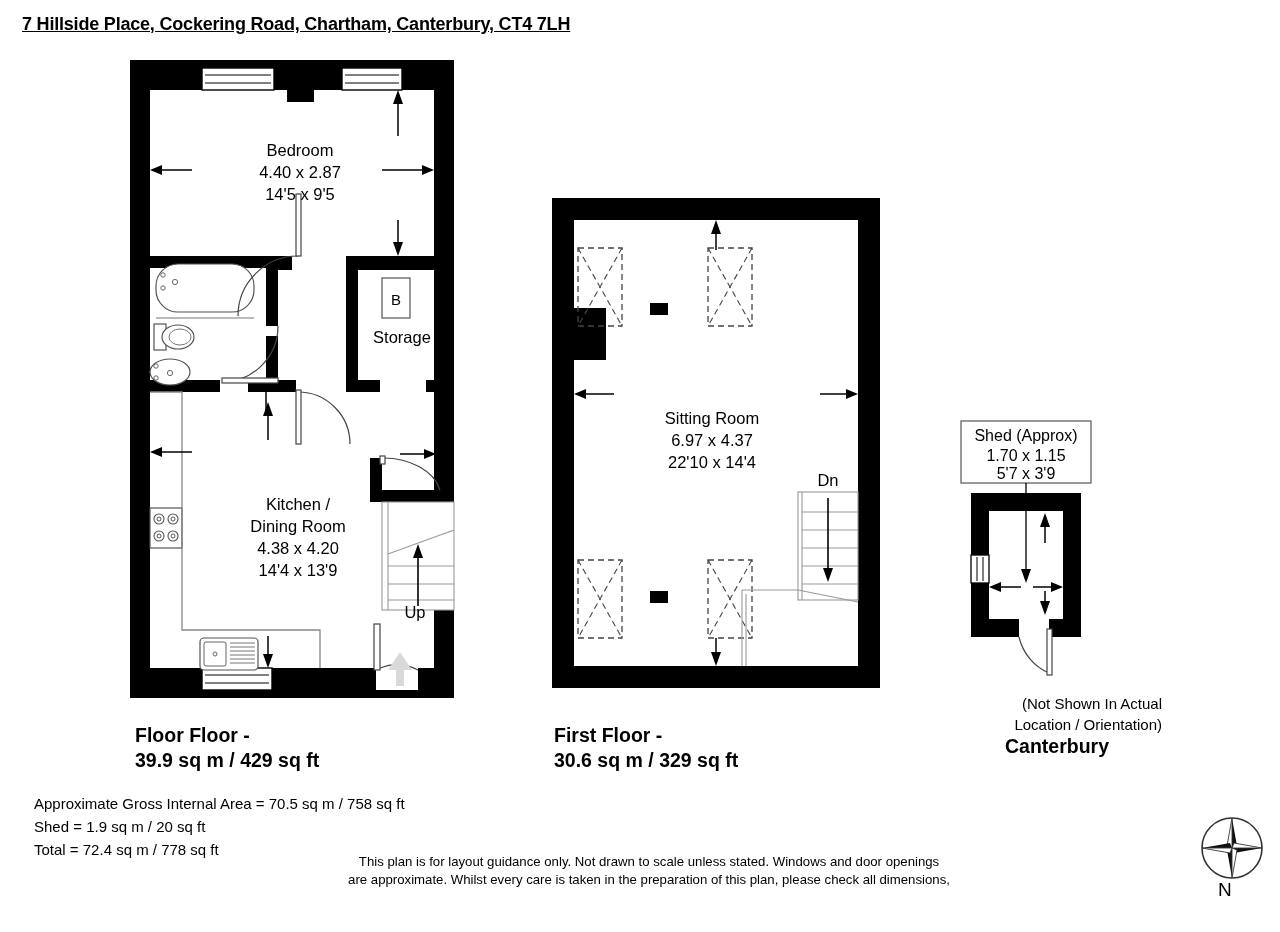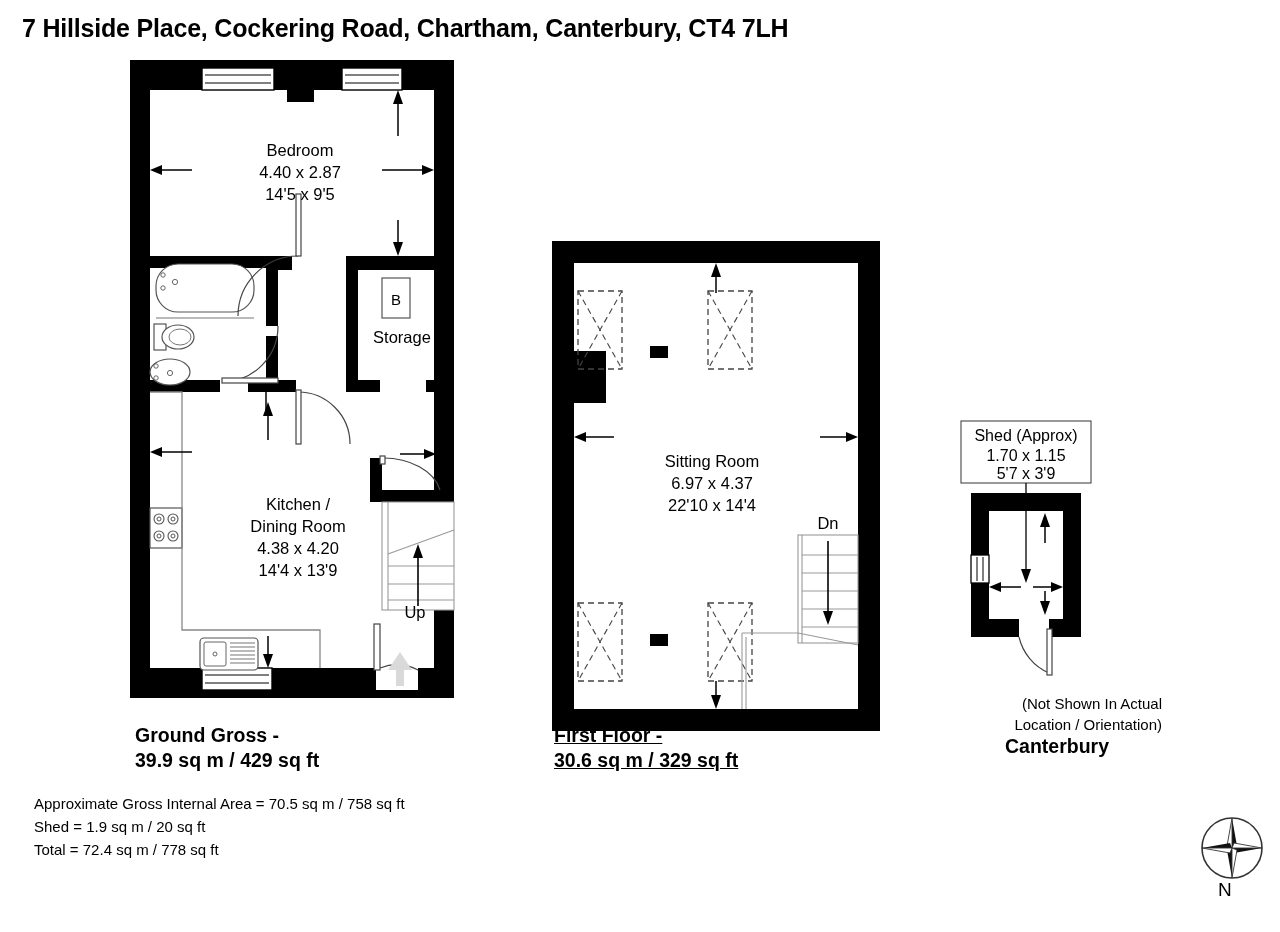--- a/index.html
+++ b/index.html
@@ -1,19 +1,19 @@
 <!DOCTYPE html>
 <html><head>
 <meta charset="utf-8">
 <style>
   html,body{margin:0;padding:0;background:#ffffff;}
   body{width:1280px;height:932px;position:relative;overflow:hidden;
        font-family:"Liberation Sans","DejaVu Sans",sans-serif;color:#000;}
   .abs{position:absolute;}
-  #title{left:22px;top:14px;font-size:25px;font-weight:bold;letter-spacing:-0.2px;white-space:nowrap;}
+  #title{left:22px;top:14px;font-size:18px;font-weight:bold;letter-spacing:-0.2px;white-space:nowrap;text-decoration:underline;}
   svg{display:block;}
   .plan-txt{font-family:"Liberation Sans","DejaVu Sans",sans-serif;fill:#000;}
   .rm{font-size:16.5px;text-anchor:middle;}
   .floor-label{font-size:19.5px;font-weight:bold;line-height:1.28;}
   .areas{font-size:15px;line-height:1.52;margin-left:12px;}
   .disclaimer{font-size:13.2px;line-height:1.38;text-align:center;}
   .site{font-size:13.4px;font-weight:bold;text-align:center;}
   .outb-note{font-size:15px;line-height:1.38;text-align:right;}
   .outb-title{font-size:19.5px;font-weight:bold;text-align:center;}
 </style>
@@ -216,21 +216,21 @@
   <text class="plan-txt rm" x="168" y="450">Kitchen /</text>
   <text class="plan-txt rm" x="168" y="472">Dining Room</text>
   <text class="plan-txt rm" x="168" y="494">4.38 x 4.20</text>
   <text class="plan-txt rm" x="168" y="516">14'4 x 13'9</text>
 
   <text class="plan-txt rm" x="285" y="558" font-size="17">Up</text>
   <text class="plan-txt rm" x="252" y="652" font-size="18">IN</text>
 </svg>
 </div>
 
-<div class="abs" style="left:552px;top:198px;margin-top:43px;">
+<div class="abs" style="left:552px;top:198px;">
 <svg width="335" height="500" viewBox="0 0 335 500" xmlns="http://www.w3.org/2000/svg">
   <g>
     <rect x="0" y="0" width="328" height="22" fill="#000"></rect>
     <rect x="0" y="0" width="22" height="490" fill="#000"></rect>
     <rect x="306" y="0" width="22" height="490" fill="#000"></rect>
     <rect x="0" y="468" width="328" height="22" fill="#000"></rect>
 
     <rect x="22" y="110" width="32" height="52" fill="#000"></rect>
   </g>
 
@@ -327,42 +327,44 @@
         <polygon points="100,200 95,186 105,186" fill="#000" stroke="none"></polygon>
     <line x1="50" y1="172" x2="76" y2="172"></line>
         <polygon points="44,172 56,167 56,177" fill="#000" stroke="none"></polygon>
     <line x1="88" y1="172" x2="112" y2="172"></line>
         <polygon points="118,172 106,167 106,177" fill="#000" stroke="none"></polygon>
   </g>
 </svg>
 </div>
 
 <div class="abs" style="left:135px;top:723px;">
-  <div class="floor-label"><span>Ground Gross -</span></div>
+  <div class="floor-label"><span>Floor Floor -</span></div>
   <div class="floor-label"><span>39.9 sq m / 429 sq ft</span></div>
 </div>
 
-<div class="abs" style="left:554px;top:723px;text-decoration:underline;">
+<div class="abs" style="left:554px;top:723px;">
   <div class="floor-label"><span>First Floor -</span></div>
   <div class="floor-label"><span>30.6 sq m / 329 sq ft</span></div>
 </div>
 
 <div class="abs" style="left:952px;top:694px;width:210px;">
   <div class="outb-note"><span>(Not Shown In Actual</span></div>
   <div class="outb-note"><span>Location / Orientation)</span></div>
   <div class="outb-title"><span>Canterbury</span></div>
 </div>
 
 <div class="abs areas" style="left:22px;top:793px;">
   <div><span>Approximate Gross Internal Area = 70.5 sq m / 758 sq ft</span></div>
   <div><span>Shed = 1.9 sq m / 20 sq ft</span></div>
   <div><span>Total = 72.4 sq m / 778 sq ft</span></div>
 </div>
 
 <div class="abs" style="left:290px;top:853px;width:718px;">
+  <div class="disclaimer"><span>This plan is for layout guidance only. Not drawn to scale unless stated. Windows and door openings</span></div>
+  <div class="disclaimer"><span>are approximate. Whilst every care is taken in the preparation of this plan, please check all dimensions,</span></div>
 </div>
 
 <div class="abs" style="left:1192px;top:808px;">
 <svg width="80" height="92" viewBox="0 0 80 92" xmlns="http://www.w3.org/2000/svg">
   <circle cx="40" cy="40" r="30" fill="#fff" stroke="#333" stroke-width="1.6"></circle>
 
   <g>
     <polygon points="40,10 45,38 40,40" fill="#111"></polygon>
     <polygon points="40,10 35,38 40,40" fill="#fff" stroke="#333" stroke-width="0.9"></polygon>
     <polygon points="70,40 42,45 40,40" fill="#111"></polygon>

